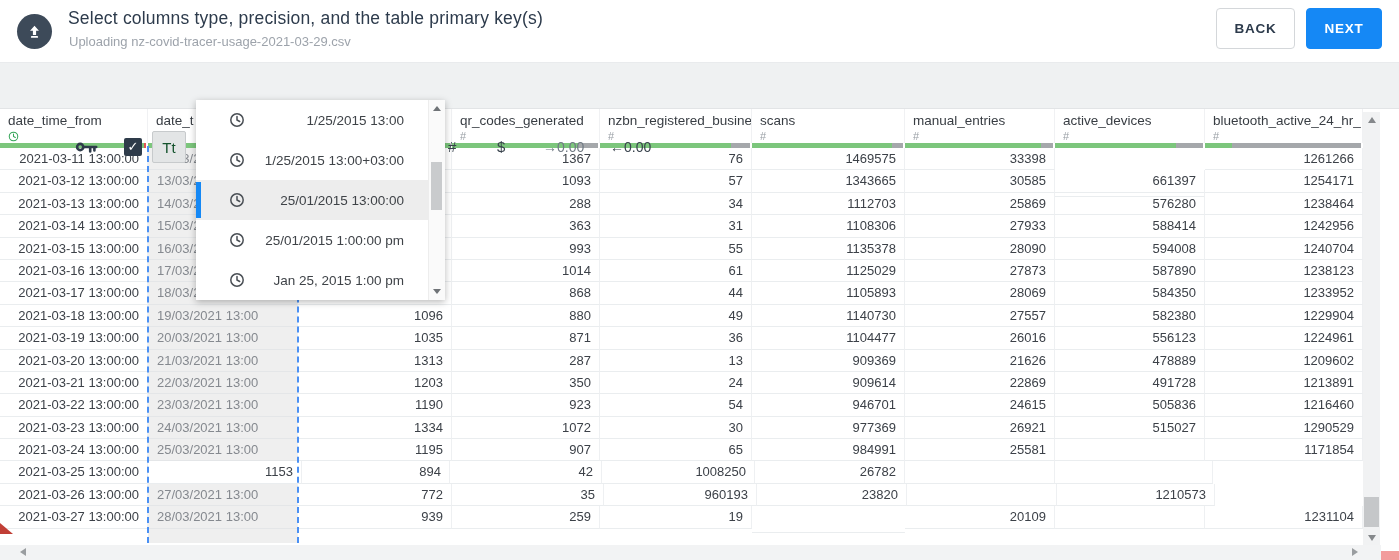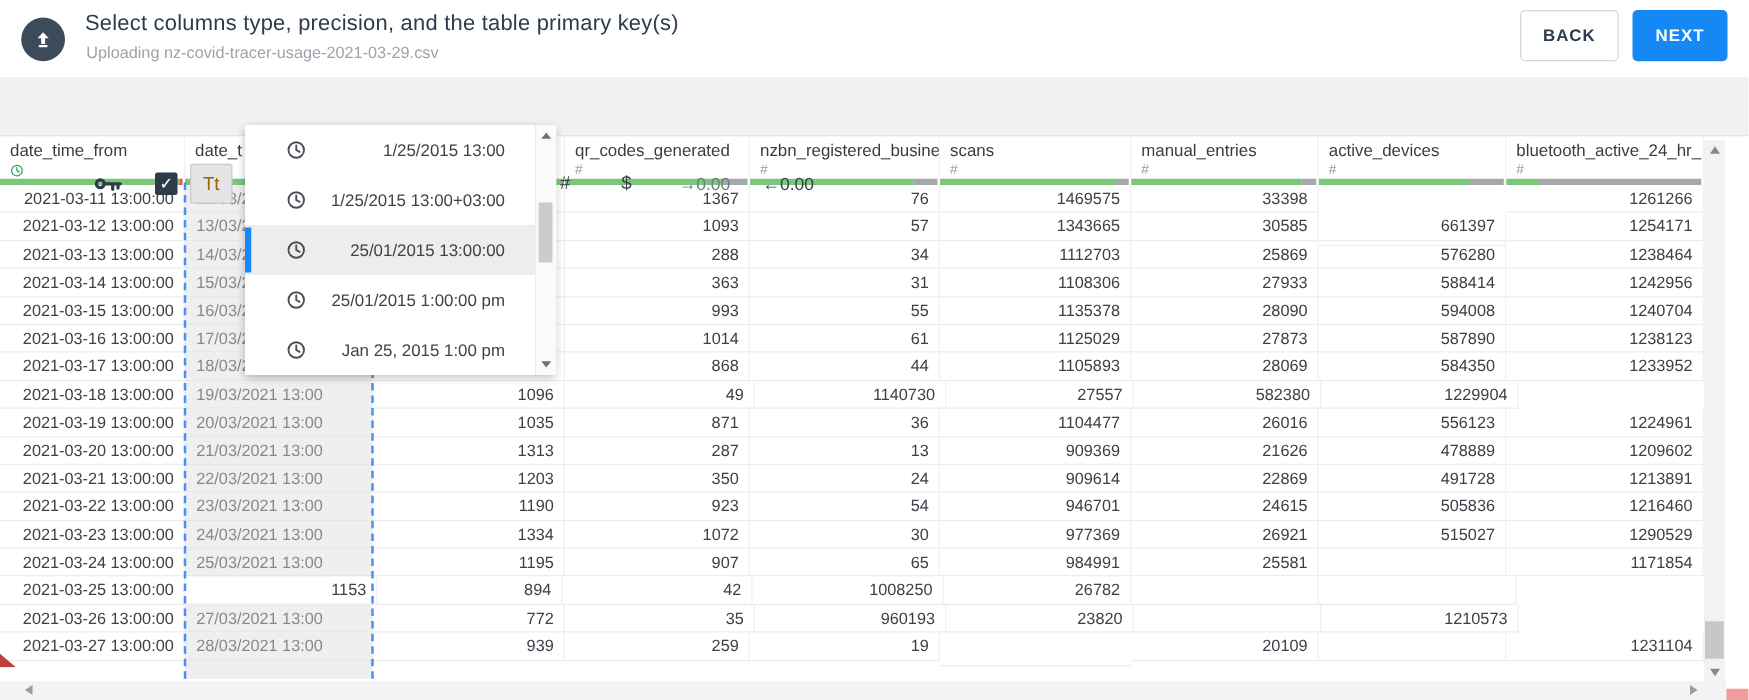--- a/index.html
+++ b/index.html
@@ -18,21 +18,21 @@
   .btn-back{left:1216px;width:79px;background:#fff;border:1px solid #d4d7da;color:#2d3b4c;}
   .btn-next{left:1306px;width:76px;background:#1588f5;border:1px solid #1588f5;color:#fff;}
 
   
   .toolbar{position:absolute;left:0;top:62px;width:1399px;height:46px;background:#eff1f2;
            border-bottom:1px solid #e2e4e6;z-index:2;}
   .key-btn{position:absolute;left:75px;top:77px;color:#2e3b4a;cursor:pointer;}
   .pk-checkbox{position:absolute;left:124px;top:76px;width:18px;height:18px;background:#2e3b4a;
                border-radius:2px;color:#fff;font-size:13px;line-height:18px;text-align:center;cursor:pointer;}
   .tt-btn{position:absolute;left:152px;top:69px;width:34px;height:32px;background:#e3e5e6;
-          border:1px solid #c7cacc;border-radius:2px;color:#a16207;font-size:15px;
+          border:1px solid #c7cacc;border-radius:2px;color:#14532d;font-size:15px;
           display:flex;align-items:center;justify-content:center;box-sizing:border-box;cursor:pointer;}
   .type-select{position:absolute;left:196px;top:69px;width:232px;height:32px;background:#d7d9db;
                border:1px solid #b6babd;border-radius:2px;display:flex;align-items:center;
                color:#555c63;font-size:13.5px;box-sizing:border-box;padding:0 10px;cursor:pointer;}
   .type-select .chev{margin-left:auto;color:#83888e;}
   .type-select .sel-label{margin-left:8px;}
   .tool-sep{position:absolute;left:437px;top:70px;width:1px;height:30px;background:#dcdee0;}
   .tool-txt{position:absolute;top:76px;font-size:15px;color:#39434d;cursor:pointer;white-space:nowrap;}
   .t-hash{left:448px;}
   .t-dollar{left:497px;}
@@ -295,20 +295,21 @@
         <div class="tcell right" style="width: 152px;">44</div>
         <div class="tcell right" style="width: 153px;">1105893</div>
         <div class="tcell right" style="width: 150px;">28069</div>
         <div class="tcell right" style="width: 150px;">584350</div>
         <div class="tcell right" style="width: 158px;">1233952</div>
       </div>
       <div class="trow">
         <div class="tcell right" style="width: 148px;">2021-03-18 13:00:00</div>
         <div class="tcell left selcol" style="width: 150px;">19/03/2021 13:00</div>
         <div class="tcell right" style="width: 154px;">1096</div>
+        <div class="tcell right" style="width: 148px;">880</div>
         <div class="tcell right" style="width: 152px;">49</div>
         <div class="tcell right" style="width: 153px;">1140730</div>
         <div class="tcell right" style="width: 150px;">27557</div>
         <div class="tcell right" style="width: 150px;">582380</div>
         <div class="tcell right" style="width: 158px;">1229904</div>
       </div>
       <div class="trow">
         <div class="tcell right" style="width: 148px;">2021-03-19 13:00:00</div>
         <div class="tcell left selcol" style="width: 150px;">20/03/2021 13:00</div>
         <div class="tcell right" style="width: 154px;">1035</div>

